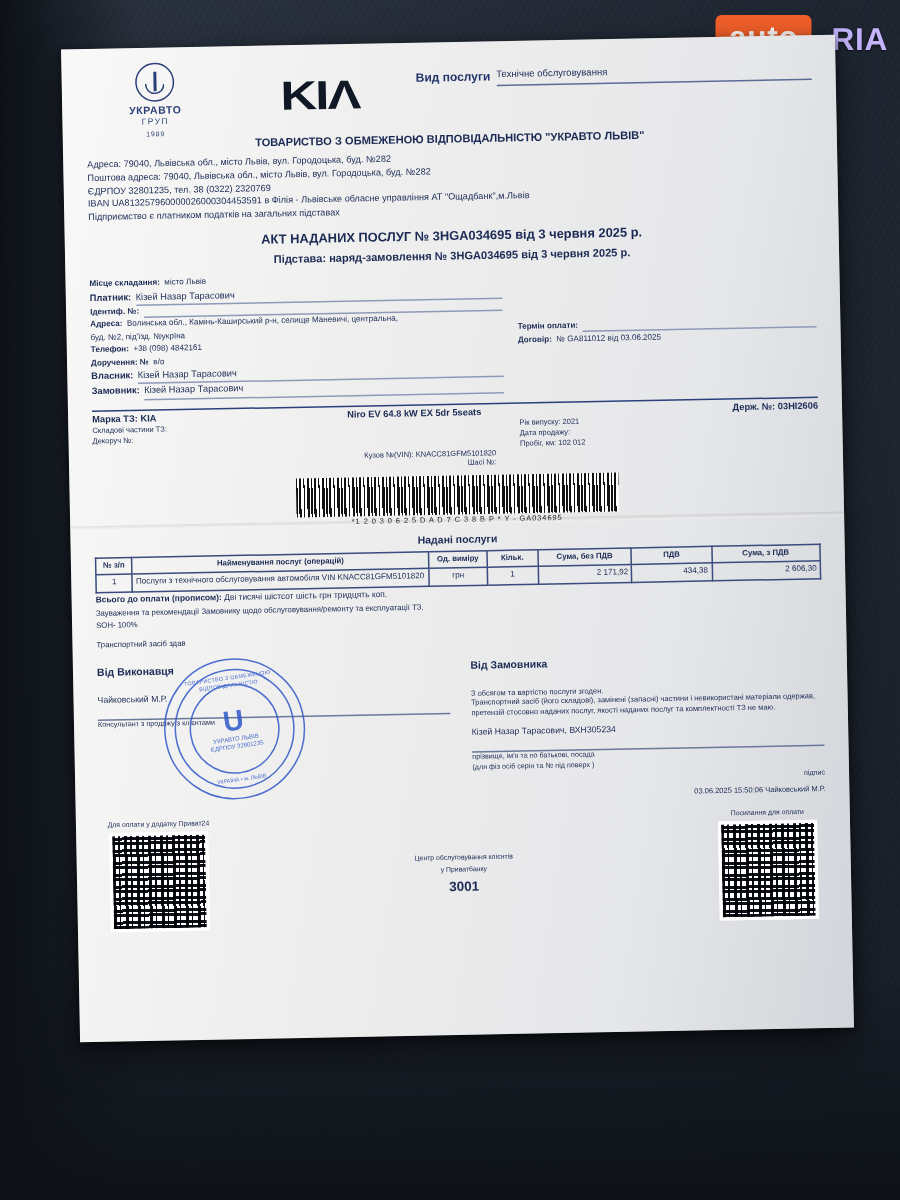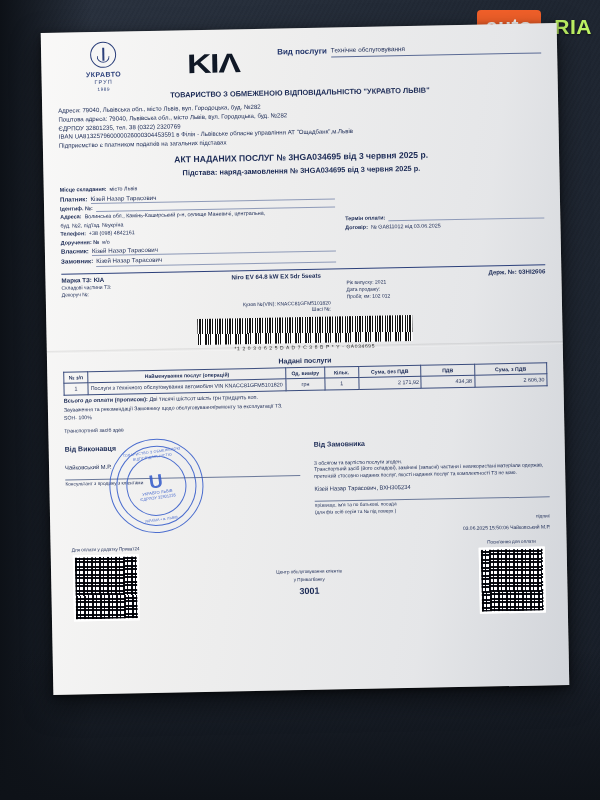--- a/index.html
+++ b/index.html
@@ -36,21 +36,21 @@
   .watermark{
     position:absolute;top:10px;right:8px;
     display:flex;align-items:center;
   }
   .wm-auto{
     background:#f4612a;color:#fff;font-weight:bold;font-size:21px;
     padding:4px 9px 5px 9px;border-radius:4px;letter-spacing:.5px;
     font-family:"Liberation Sans", sans-serif;
   }
   .wm-ria{
-    color:#bef264;font-weight:bold;font-size:21px;margin-left:5px;letter-spacing:.5px;
+    color:#c4b5fd;font-weight:bold;font-size:21px;margin-left:5px;letter-spacing:.5px;
     text-shadow:0 1px 2px rgba(0,0,0,.6);
   }
   .wm-dot{
     display:inline-block;width:7px;height:7px;border-radius:50%;
     background:#f4612a;margin:0 1px 0 0;vertical-align:1px;
   }
 
   
   .paper{
     position:absolute;left:47px;top:28px;width:516px;height:662px;

